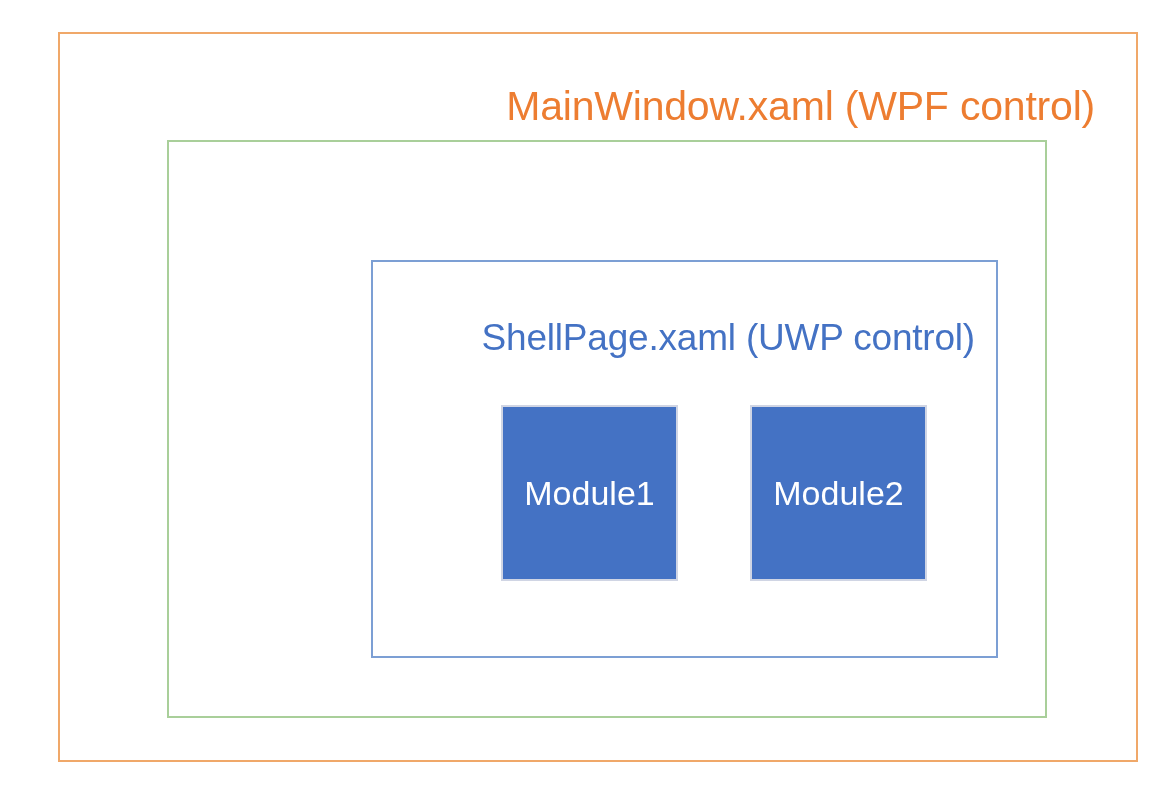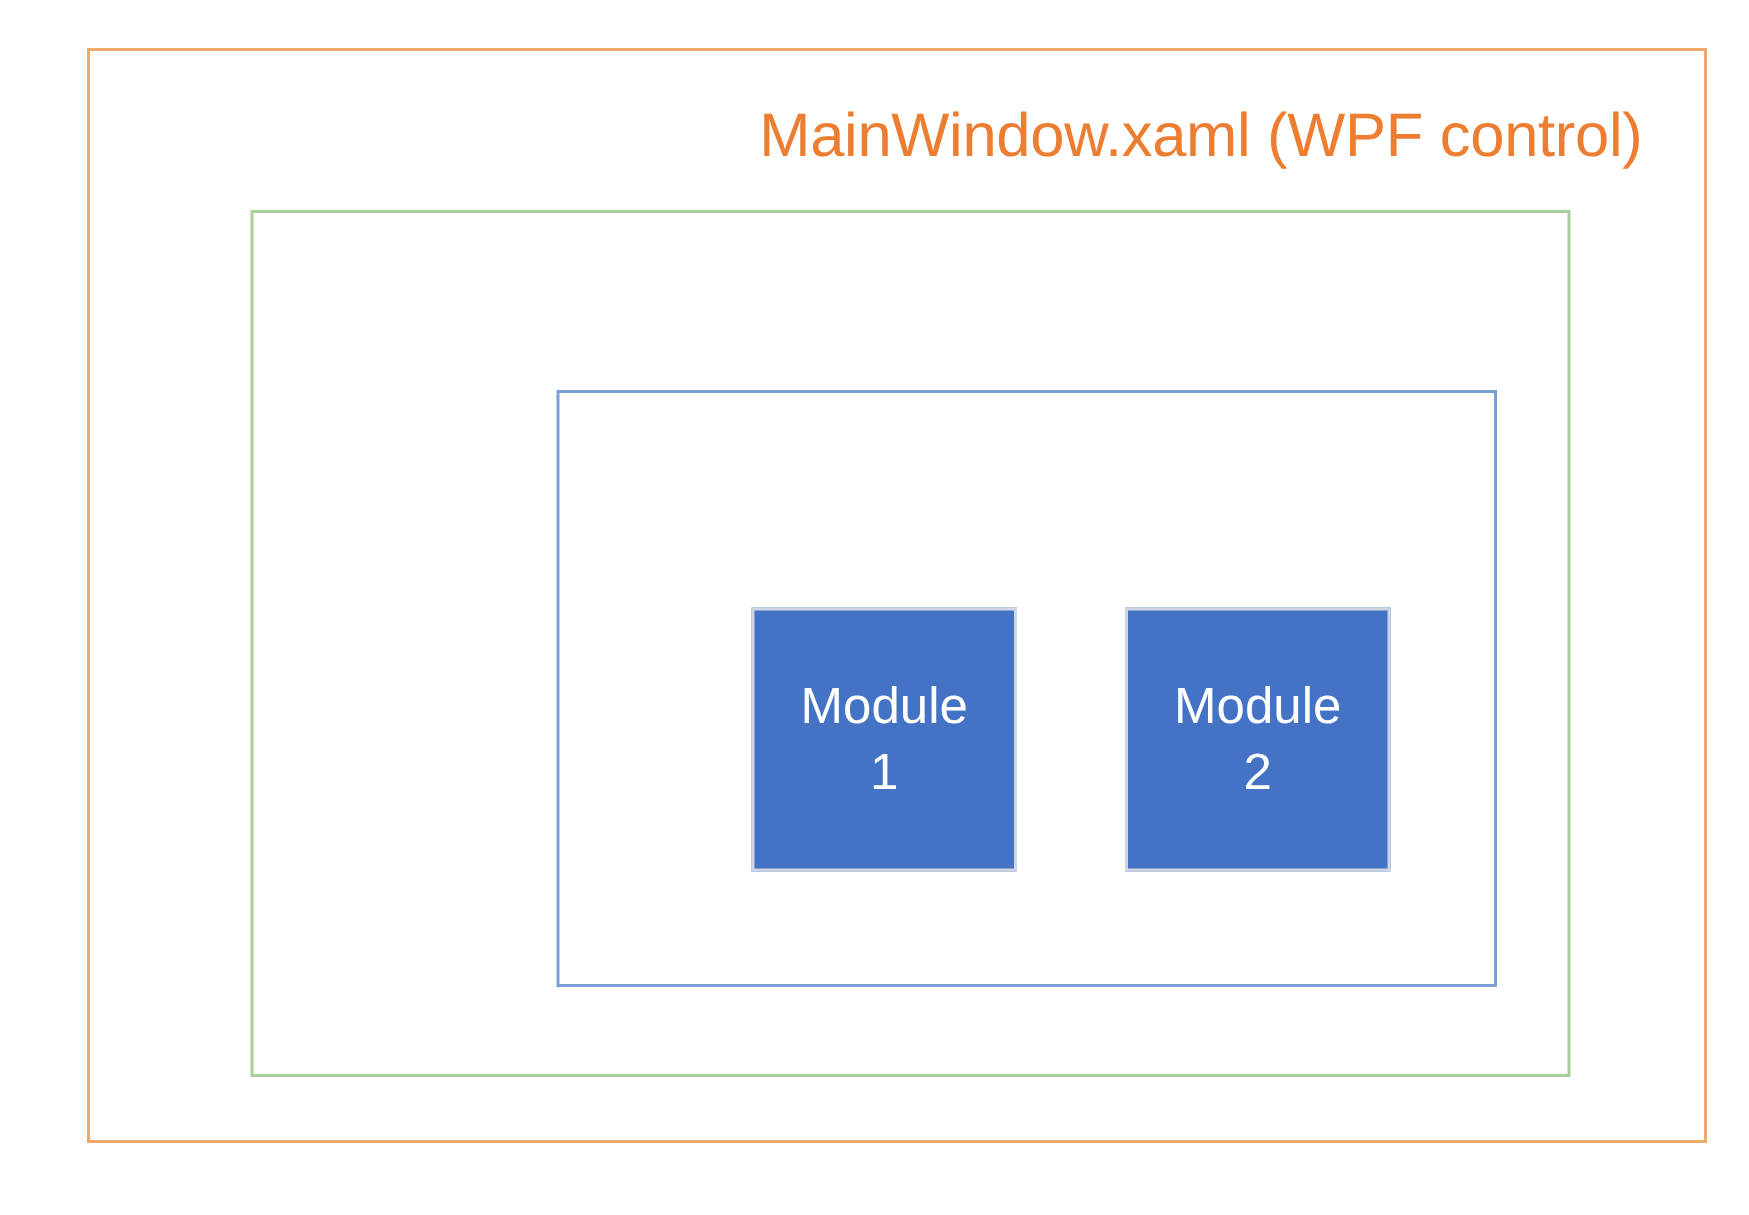--- a/index.html
+++ b/index.html
@@ -57,20 +57,21 @@
     border: 2px solid #7C9FD4;
     background: transparent;
   }
 
   
   .label {
     position: absolute;
     font-weight: 400;
     white-space: nowrap;
     letter-spacing: -0.2px;
+    margin-top: 16px;
   }
   .label-wpf {
     right: 71px;
     top: 66px;
     font-size: 41px;
     line-height: 48px;
     color: #ED7D31;
   }
   .label-xamlhost {
     right: 144px;
@@ -87,21 +88,21 @@
     color: #4472C4;
   }
 
   
   .module {
     position: absolute;
     box-sizing: border-box;
     background: #4472C4;
     border: 2px solid #D0D5E4;
     display: flex;
-    flex-direction: column;
+    flex-direction: row;
     align-items: center;
     justify-content: center;
     color: #ffffff;
     font-size: 34px;
     line-height: 44px;
     text-align: center;
   }
   .module-1 {
     left: 501px;
     top: 405px;
@@ -124,20 +125,21 @@
 <body>
 
 <div id="diagram-canvas">
 
   <div class="box-wpf"></div>
   <div class="label label-wpf">MainWindow.xaml (WPF control)</div>
 
   <div class="box-xamlhost"></div>
 
   <div class="box-shellpage"></div>
+  <div class="label label-shellpage">ShellPage.xaml (UWP control)</div>
 
   <div class="module module-1">
     <span class="module-name">Module</span>
     <span class="module-number">1</span>
   </div>
 
   <div class="module module-2">
     <span class="module-name">Module</span>
     <span class="module-number">2</span>
   </div>

